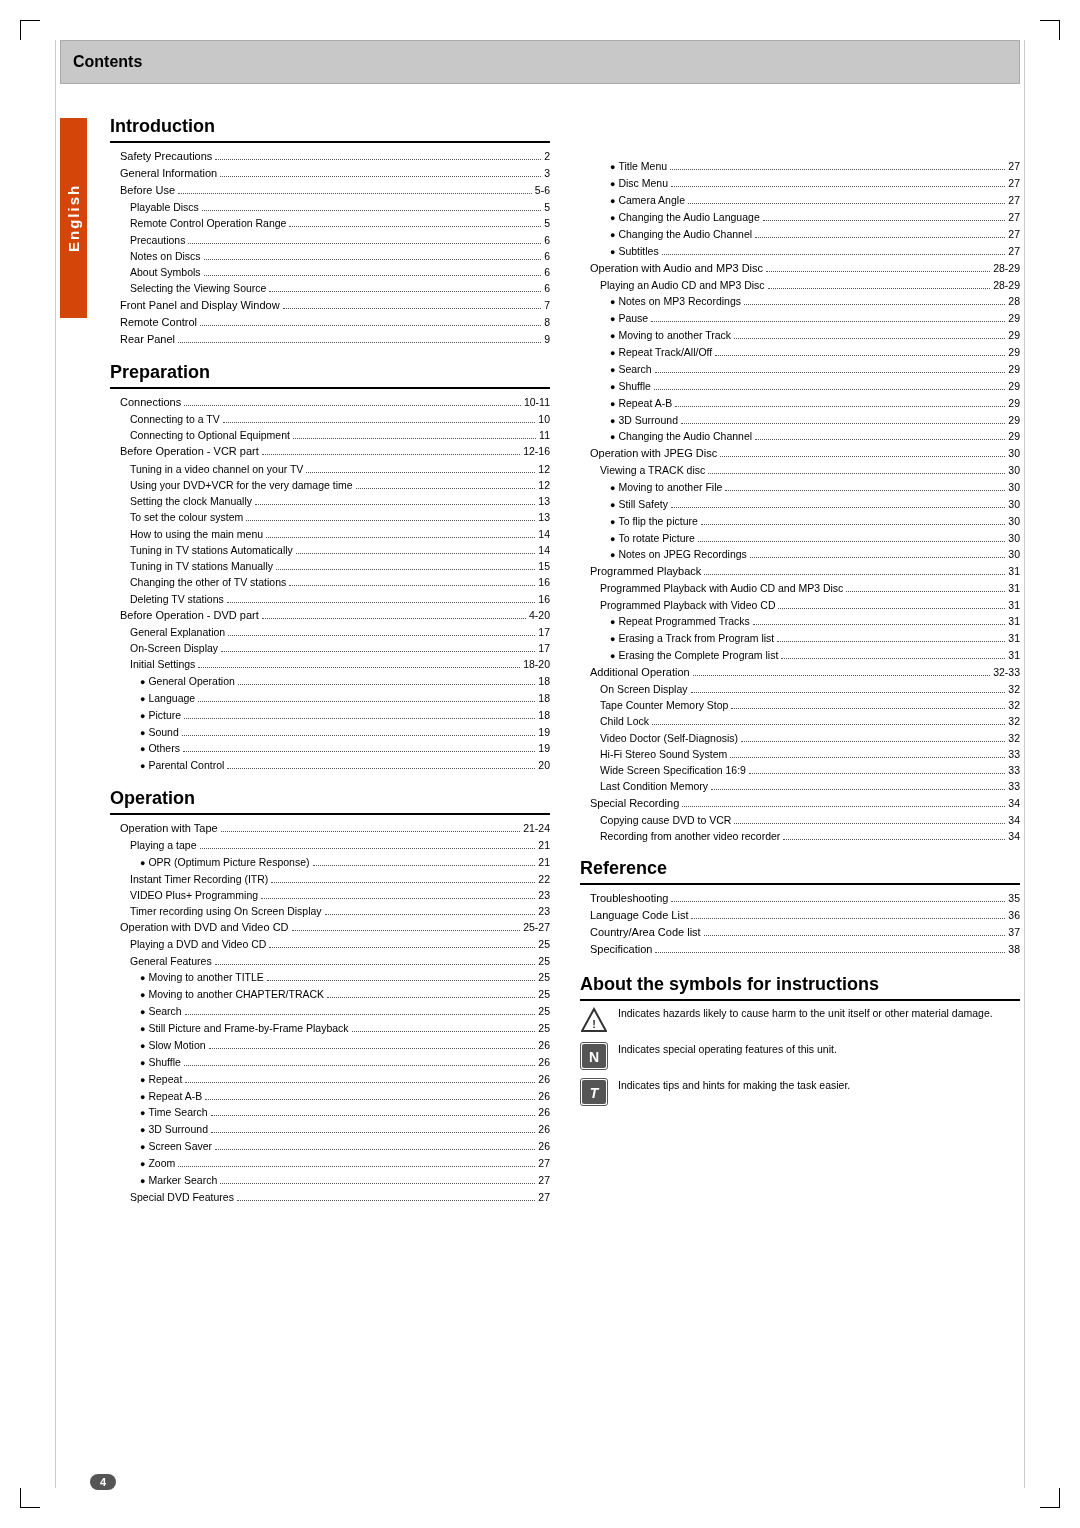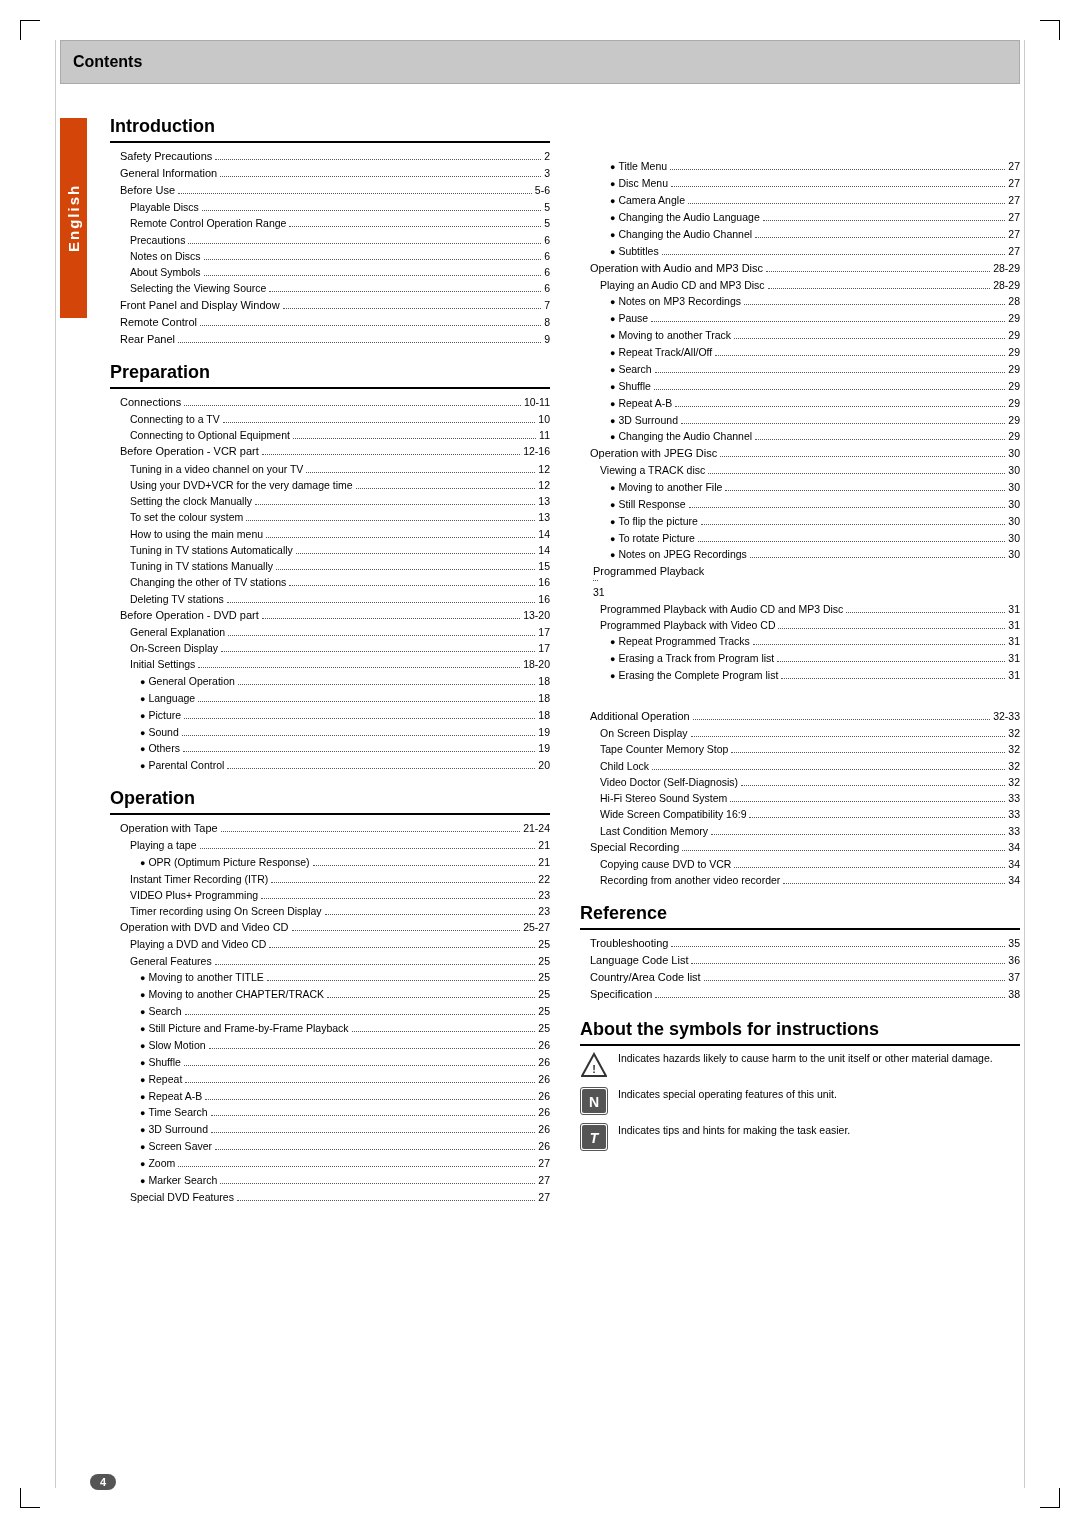--- a/index.html
+++ b/index.html
@@ -350,21 +350,21 @@
           <span class="toc-page">16</span>
         </div>
         <div class="toc-entry indent2">
           <span class="toc-label">Deleting TV stations</span>
           <span class="toc-dots"></span>
           <span class="toc-page">16</span>
         </div>
         <div class="toc-entry indent1">
           <span class="toc-label toc-bold">Before Operation - DVD part</span>
           <span class="toc-dots"></span>
-          <span class="toc-page toc-bold">13-20</span>
+          <span class="toc-page toc-bold">4-20</span>
         </div>
         <div class="toc-entry indent2">
           <span class="toc-label">General Explanation</span>
           <span class="toc-dots"></span>
           <span class="toc-page">17</span>
         </div>
         <div class="toc-entry indent2">
           <span class="toc-label">On-Screen Display</span>
           <span class="toc-dots"></span>
           <span class="toc-page">17</span>
@@ -664,21 +664,21 @@
           <span class="toc-page">30</span>
         </div>
         <div class="toc-entry indent3">
           <span class="toc-bullet">●</span>
           <span class="toc-label">Moving to another File</span>
           <span class="toc-dots"></span>
           <span class="toc-page">30</span>
         </div>
         <div class="toc-entry indent3">
           <span class="toc-bullet">●</span>
-          <span class="toc-label">Still Response</span>
+          <span class="toc-label">Still Safety</span>
           <span class="toc-dots"></span>
           <span class="toc-page">30</span>
         </div>
         <div class="toc-entry indent3">
           <span class="toc-bullet">●</span>
           <span class="toc-label">To flip the picture</span>
           <span class="toc-dots"></span>
           <span class="toc-page">30</span>
         </div>
         <div class="toc-entry indent3">
@@ -686,21 +686,21 @@
           <span class="toc-label">To rotate Picture</span>
           <span class="toc-dots"></span>
           <span class="toc-page">30</span>
         </div>
         <div class="toc-entry indent3">
           <span class="toc-bullet">●</span>
           <span class="toc-label">Notes on JPEG Recordings</span>
           <span class="toc-dots"></span>
           <span class="toc-page">30</span>
         </div>
-        <div class="toc-entry indent1" style="font-weight: bold; flex-direction: column;">
+        <div class="toc-entry indent1" style="font-weight: bold;">
           <span class="toc-label toc-bold">Programmed Playback</span>
           <span class="toc-dots"></span>
           <span class="toc-page toc-bold">31</span>
         </div>
         <div class="toc-entry indent2">
           <span class="toc-label">Programmed Playback with Audio CD and MP3 Disc</span>
           <span class="toc-dots"></span>
           <span class="toc-page">31</span>
         </div>
         <div class="toc-entry indent2">
@@ -719,21 +719,21 @@
           <span class="toc-label">Erasing a Track from Program list</span>
           <span class="toc-dots"></span>
           <span class="toc-page">31</span>
         </div>
         <div class="toc-entry indent3">
           <span class="toc-bullet">●</span>
           <span class="toc-label">Erasing the Complete Program list</span>
           <span class="toc-dots"></span>
           <span class="toc-page">31</span>
         </div>
-        <div class="toc-entry indent1" style="font-weight: bold; margin-top: 24px;">
+        <div class="toc-entry indent1" style="font-weight: bold;">
           <span class="toc-label toc-bold">Additional Operation</span>
           <span class="toc-dots"></span>
           <span class="toc-page toc-bold">32-33</span>
         </div>
         <div class="toc-entry indent2">
           <span class="toc-label">On Screen Display</span>
           <span class="toc-dots"></span>
           <span class="toc-page">32</span>
         </div>
         <div class="toc-entry indent2">
@@ -750,21 +750,21 @@
           <span class="toc-label">Video Doctor (Self-Diagnosis)</span>
           <span class="toc-dots"></span>
           <span class="toc-page">32</span>
         </div>
         <div class="toc-entry indent2">
           <span class="toc-label">Hi-Fi Stereo Sound System</span>
           <span class="toc-dots"></span>
           <span class="toc-page">33</span>
         </div>
         <div class="toc-entry indent2">
-          <span class="toc-label">Wide Screen Compatibility 16:9</span>
+          <span class="toc-label">Wide Screen Specification 16:9</span>
           <span class="toc-dots"></span>
           <span class="toc-page">33</span>
         </div>
         <div class="toc-entry indent2">
           <span class="toc-label">Last Condition Memory</span>
           <span class="toc-dots"></span>
           <span class="toc-page">33</span>
         </div>
         <div class="toc-entry indent1" style="font-weight: bold;">
           <span class="toc-label toc-bold">Special Recording</span>

